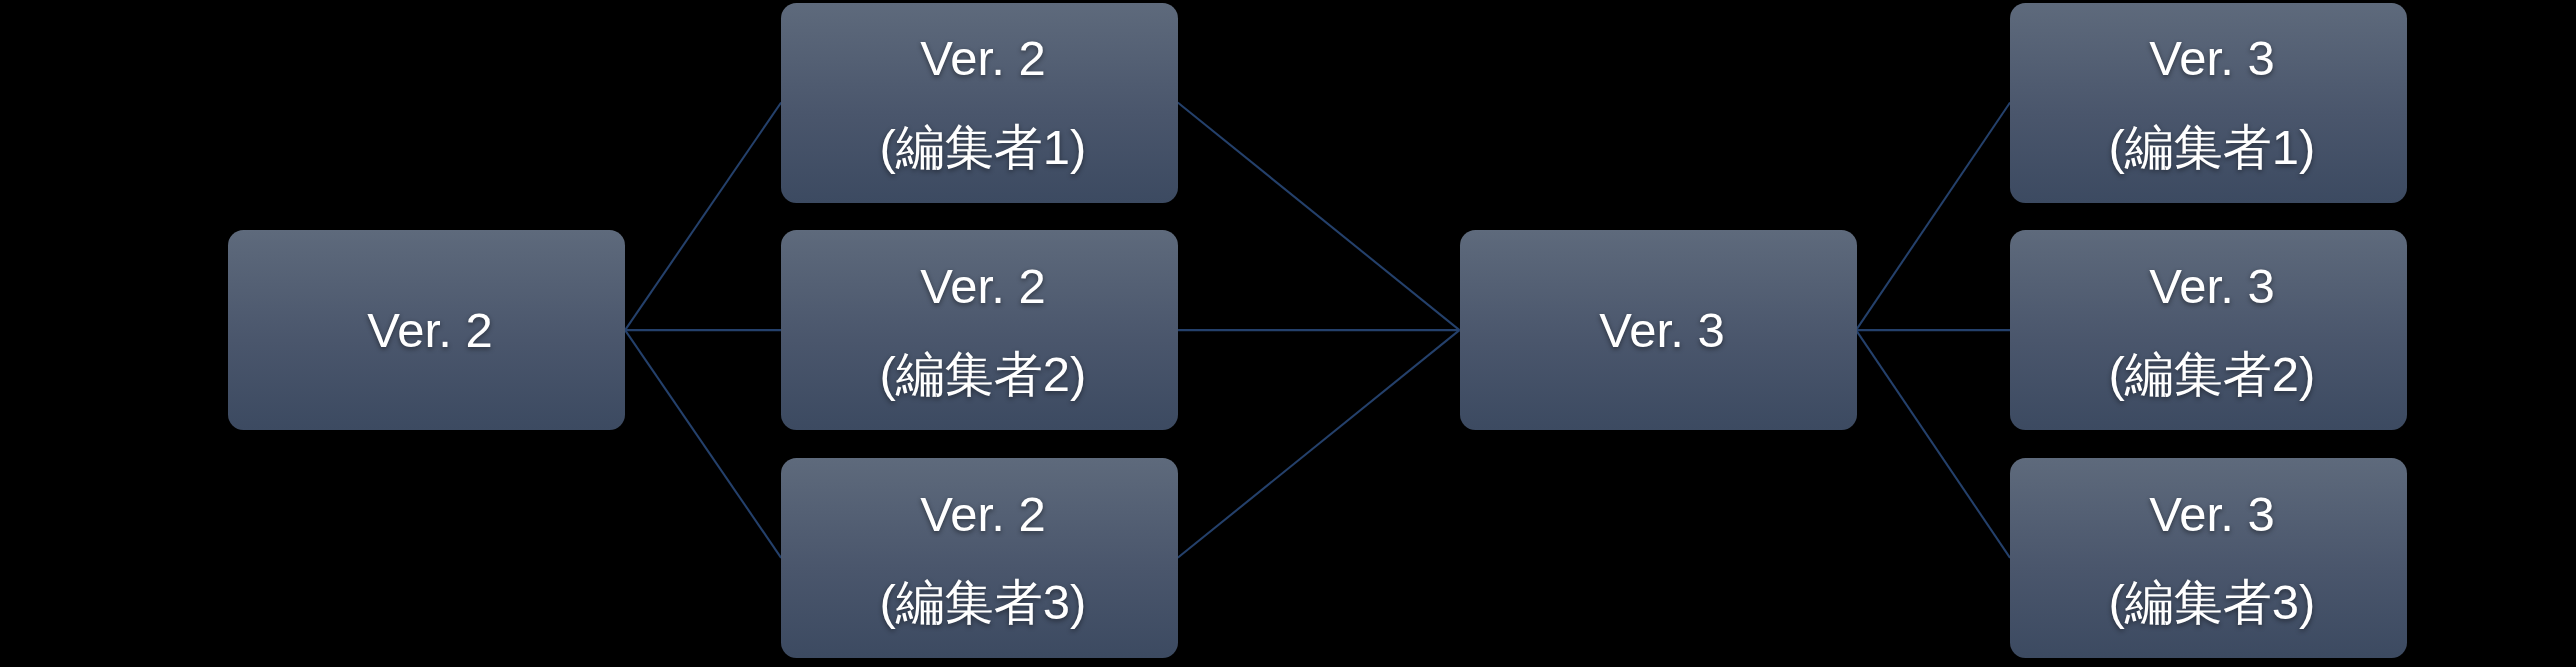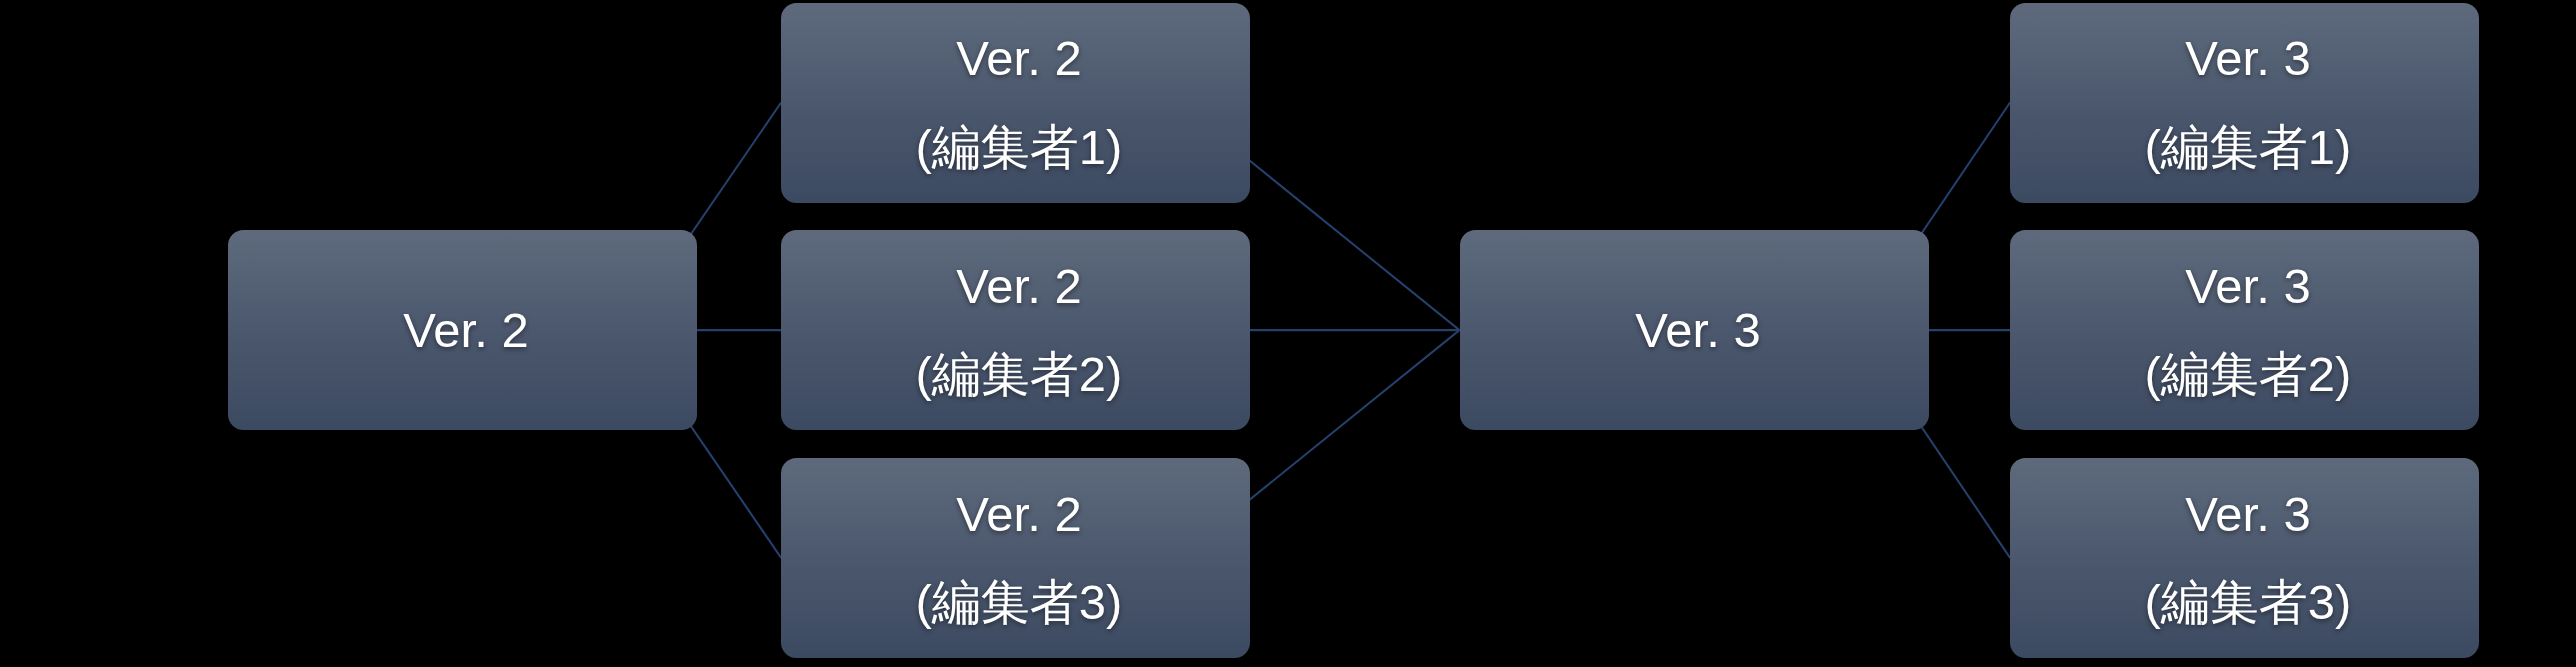--- a/index.html
+++ b/index.html
@@ -21,21 +21,21 @@
   }
   svg.edge-layer {
     position: absolute;
     left: 0; top: 0;
     width: 2631px;
     height: 667px;
     z-index: 1;
   }
   .node {
     position: absolute;
-    width: 469px;
+    width: 397px;
     height: 200px;
     border-radius: 15.5px;
     background: linear-gradient(to bottom, var(--grad-top) 0%, var(--grad-mid) 55%, var(--grad-bottom) 100%);
     color: var(--text);
     display: flex;
     flex-direction: column;
     align-items: center;
     justify-content: center;
     text-align: center;
     font-size: 49px;

